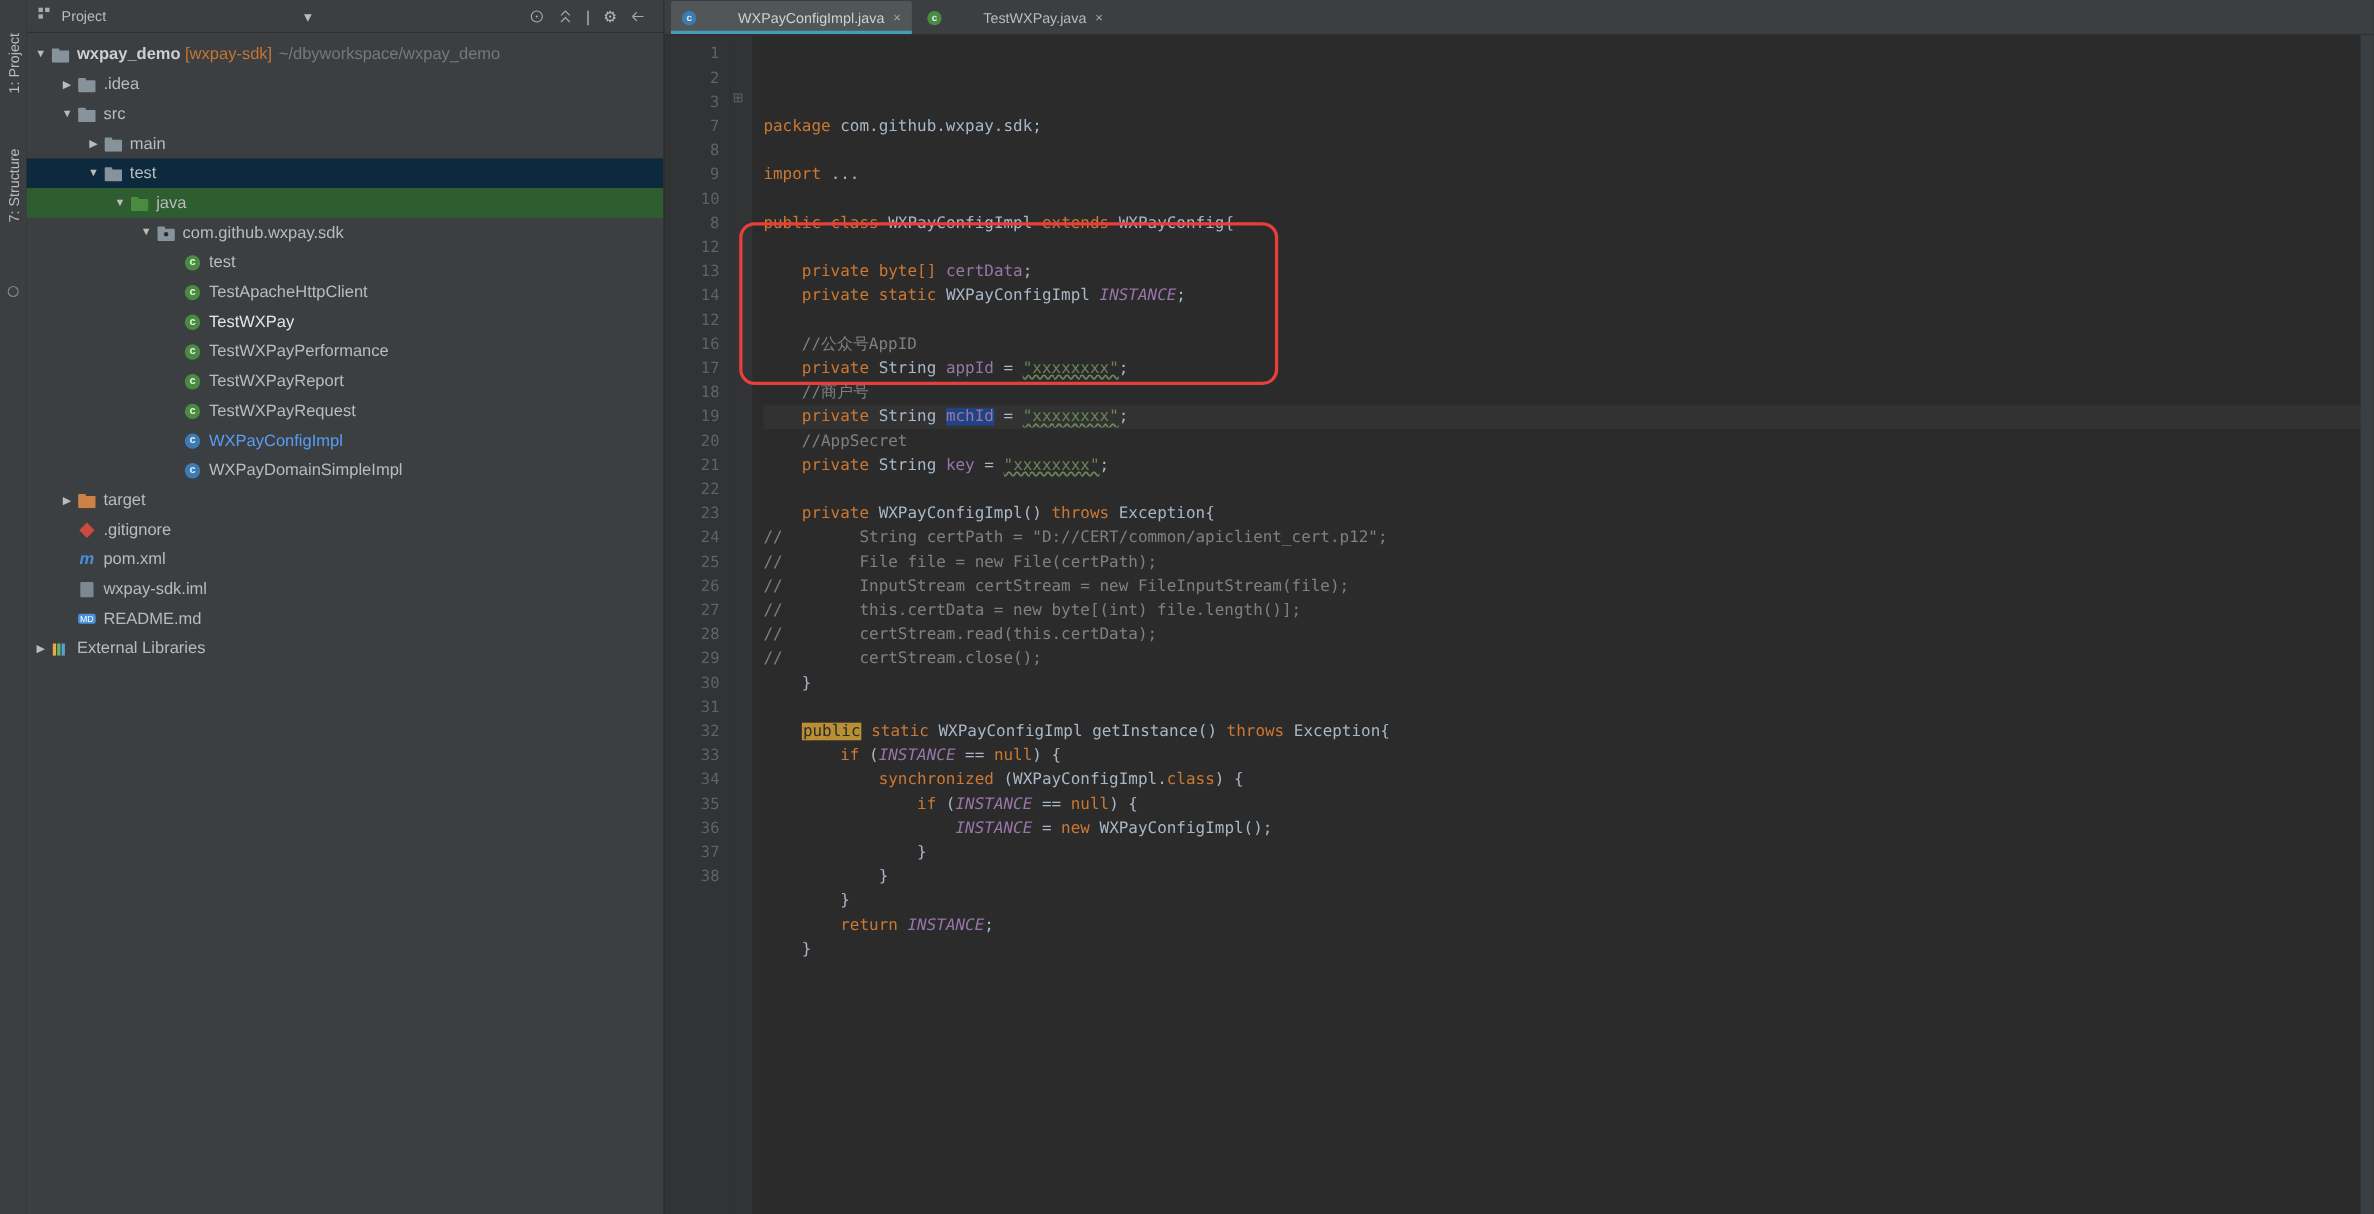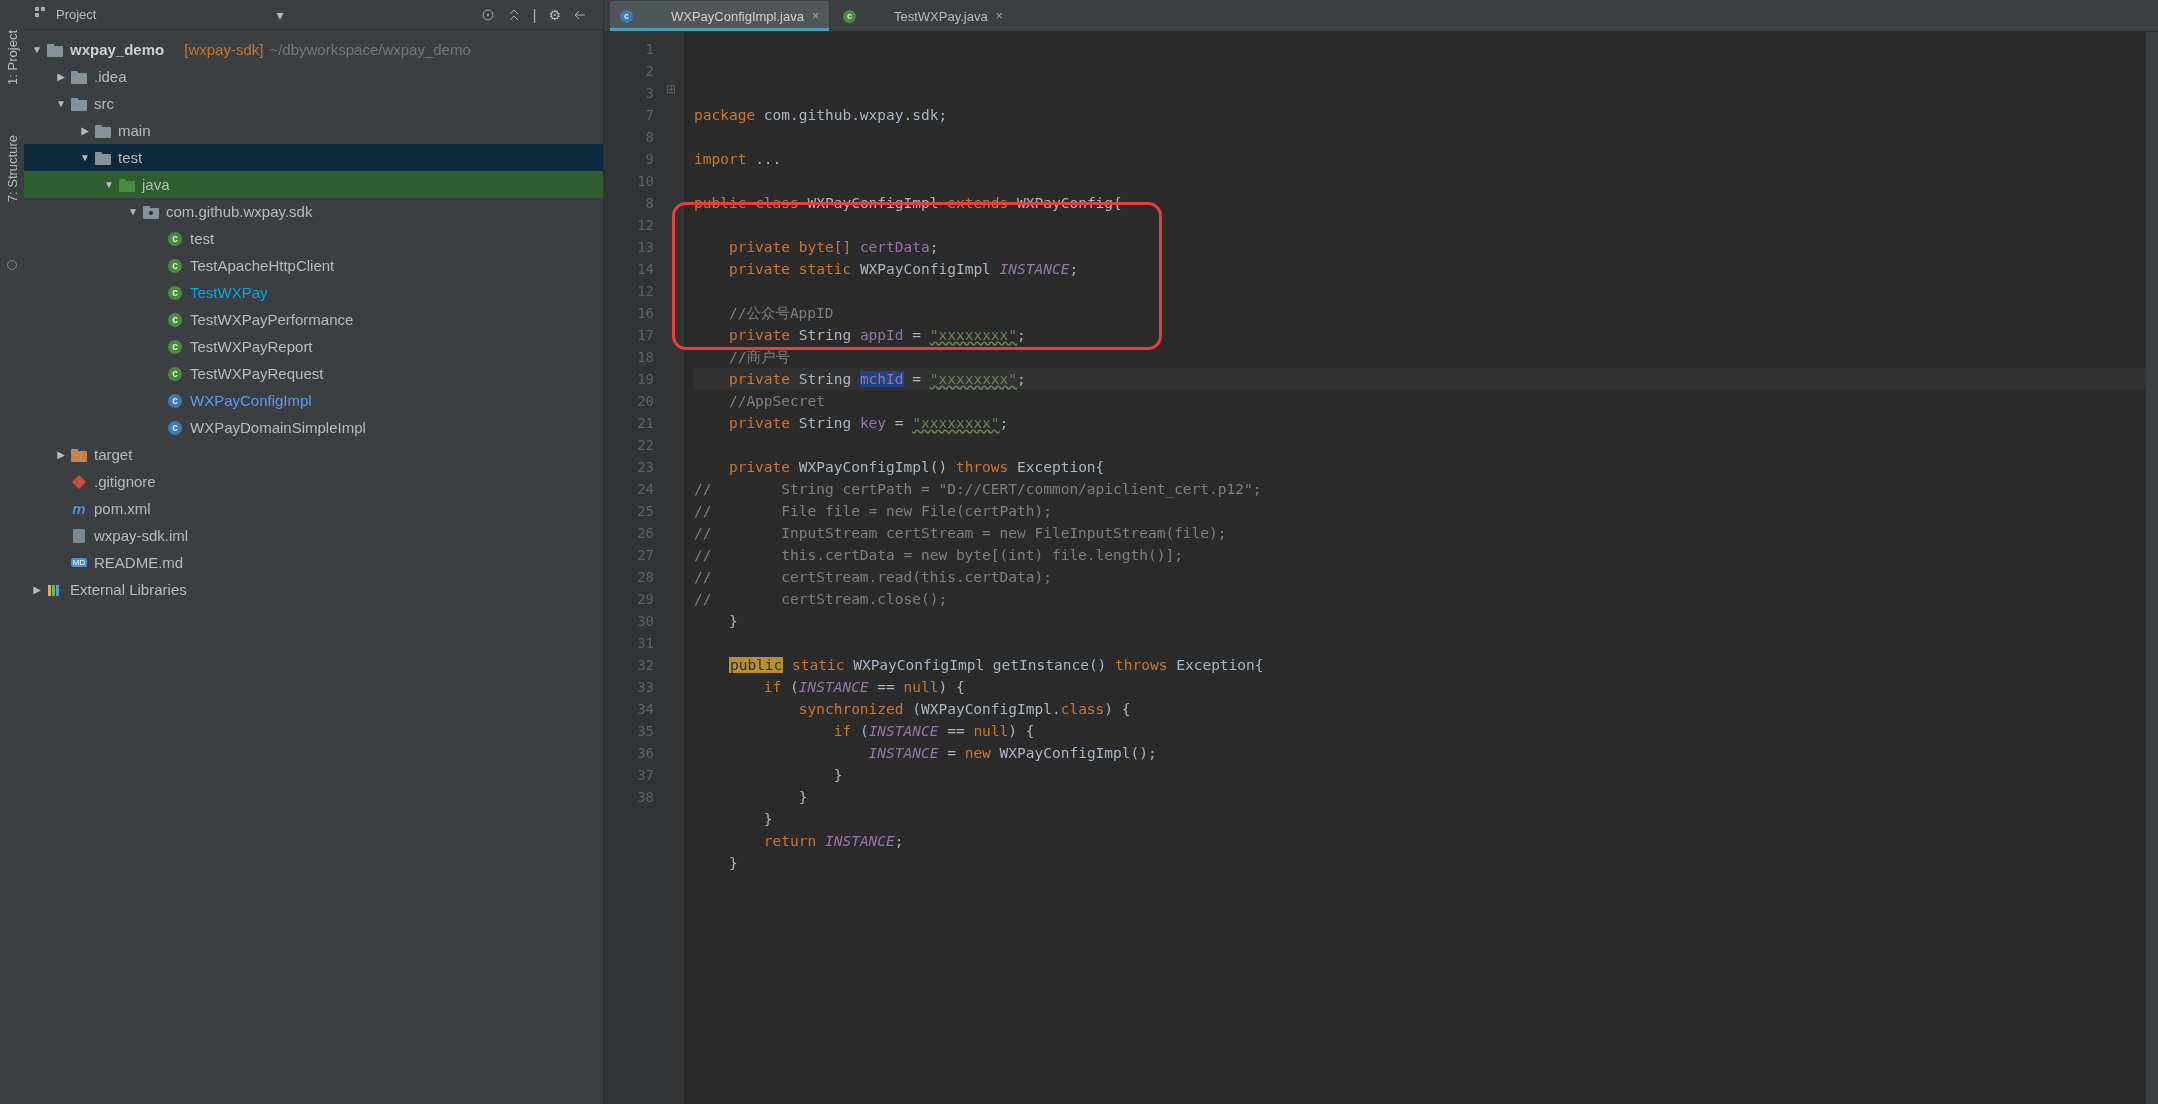--- a/index.html
+++ b/index.html
@@ -31,24 +31,24 @@
 .arrow{width:14px;text-align:center;color:#bbb;font-size:10px;}
 .arrow.blank{visibility:hidden;}
 .nico{width:18px;height:16px;margin:0 6px 0 2px;display:inline-flex;align-items:center;justify-content:center;}
 .fld{fill:#87939a;}
 .fld-or{fill:#cc8244;}
 .java-ico{width:14px;height:14px;border-radius:50%;background:#4a8c3f;display:flex;align-items:center;justify-content:center;color:#e8e8e8;font-size:10px;font-weight:bold;}
 .java-ico.blue{background:#3b7cb4;}
 .file-ico{width:12px;height:14px;background:#7a8894;border-radius:1px;}
 .node .label{color:#bbbbbb;}
 .node .label.bold{font-weight:bold;color:#cecece;}
-.node .label.sel{color:#0ea5e9;}
+.node .label.sel{color:#e5e5e5;}
 .node .label.blue{color:#589df6;}
 .node .extra{color:#787878;margin-left:6px;}
-.node .mod{color:#c57633;margin-left:20px;}
+.node .mod{color:#c57633;margin-left:4px;}
 
 .i0{padding-left:6px;}
 .i1{padding-left:30px;}
 .i2{padding-left:54px;}
 .i3{padding-left:78px;}
 .i4{padding-left:102px;}
 .i5{padding-left:126px;}
 
 
 .tabs{height:32px;background:#3c3f41;display:flex;align-items:flex-end;padding-left:6px;border-bottom:1px solid #2d2f30;}

